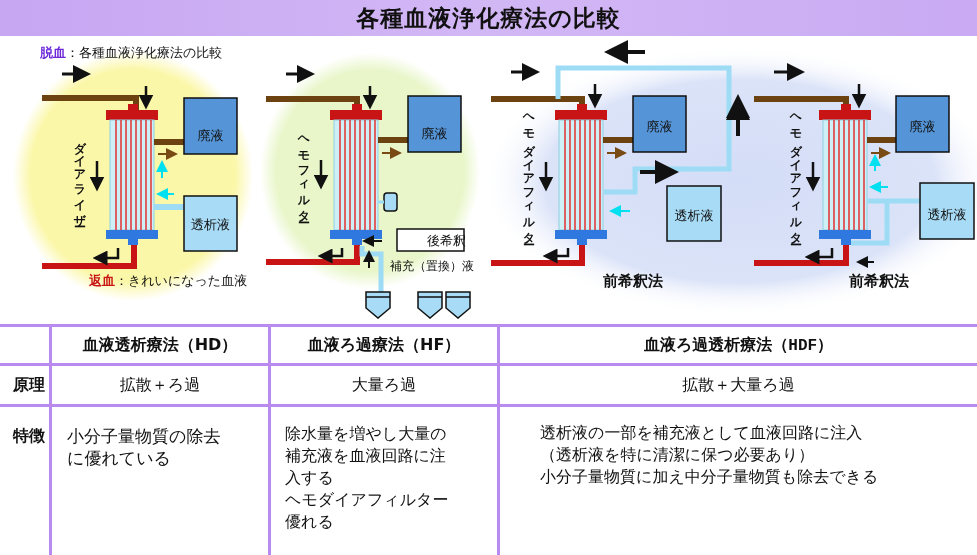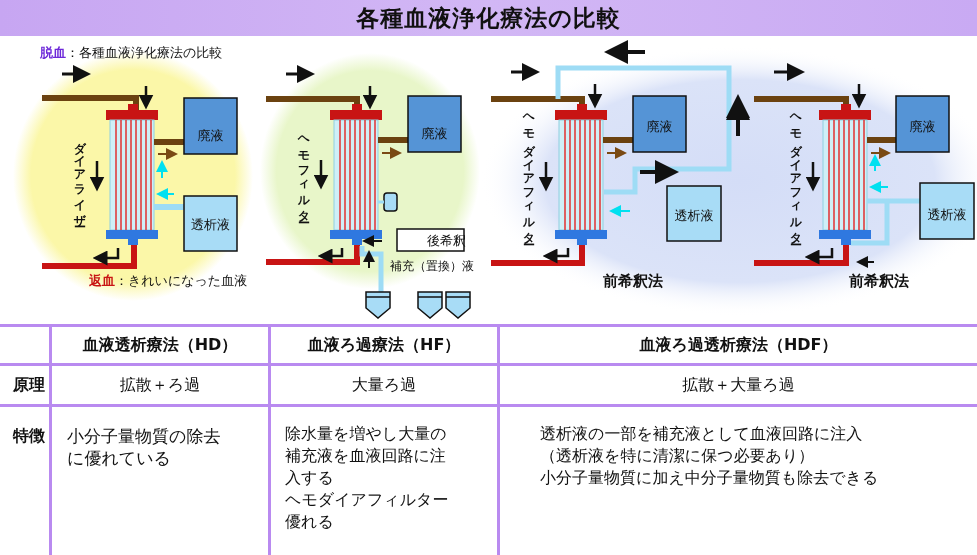--- a/index.html
+++ b/index.html
@@ -15,21 +15,21 @@
   .box-text { position:absolute; font-size:13px; text-align:center; }
   .section { position:absolute; font-size:15px; font-weight:bold;margin-left:16px; }
   table.cmp { position:absolute; left:0; top:324px; width:977px; border-collapse:collapse; }
   table.cmp td, table.cmp th { border:3px solid #b98af0; font-size:16px; padding:0; vertical-align:middle; }
   table.cmp tr:first-child td, table.cmp tr:first-child th { border-top-width:3px; }
   table.cmp th { font-weight:bold; height:36px; text-align:center; }
   table.cmp td.rh { font-weight:bold; width:36px; text-align:left; padding-left:13px; }
   table.cmp td.c { text-align:center; height:38px; }
   table.cmp td.feat { vertical-align:top; padding-top:12px; line-height:22px; height:150px; }
   table.cmp tr td:first-child, table.cmp tr th:first-child { border-left:none; }
-  table.cmp tr td:last-child, table.cmp tr th:last-child { border-right:none; }
+  table.cmp tr td:last-child, table.cmp tr th:last-child { border-right:none;font-family:Liberation Mono, monospace; }
 </style>
 </head>
 <body>
 
 <div class="title-bar"></div>
 <div class="title">各種血液浄化療法の比較</div>
 
 <svg class="diagram" width="977" height="288" viewBox="0 0 977 288">
   <defs>
     <radialGradient id="gHD" cx="50%" cy="50%" r="50%">

